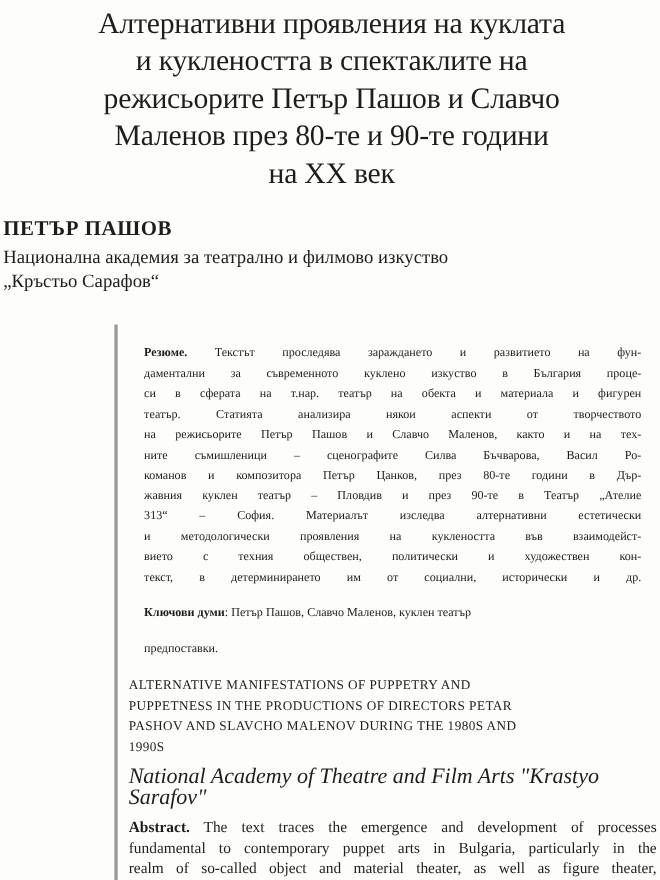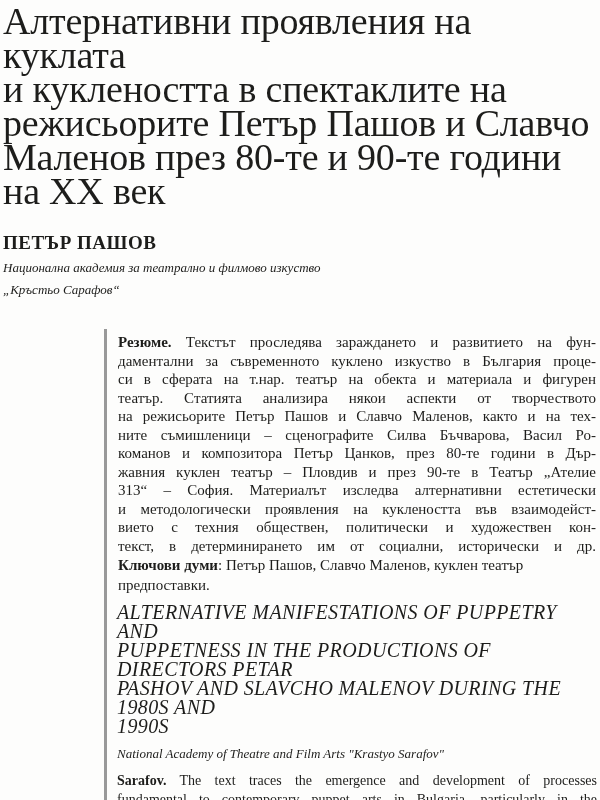--- a/index.html
+++ b/index.html
@@ -5,54 +5,54 @@
   html, body { margin: 0; padding: 0; }
   body {
     width: 600px; height: 800px; overflow: hidden;
     background: #fdfdfc; color: #1d1d1b;
     font-family: "Liberation Serif", "DejaVu Serif", serif;
     -webkit-font-smoothing: antialiased;
   }
   .page { position: relative; width: 600px; height: 800px; }
 
   h1.title-bg {
-    font-size: 38px; line-height: 34px; font-weight: normal;
-    margin: 4px 0 0 3px; white-space: pre-line; letter-spacing: -0.2px;
+    font-size: 27px; line-height: 34px; font-weight: normal;
+    margin: 4px 0 0 3px; white-space: pre-line; letter-spacing: -0.2px; text-align: center;
   }
   .author-bg {
     margin: 26px 0 0 3px; font-weight: bold;
     font-size: 19px; line-height: 18px; letter-spacing: 0.5px;
   }
   .affil-bg {
-    margin: 5px 0 0 3px; font-style: italic;
-    font-size: 13px; line-height: 22px; white-space: pre-line;
+    margin: 5px 0 0 3px; 
+    font-size: 17px; line-height: 22px; white-space: pre-line;
   }
 
   .block {
     margin: 28px 0 0 104px;
     border-left: 3px solid #999;
     padding: 3px 0 0 10px;
     width: 480px; min-height: 505px; box-sizing: content-box;
   }
   .abs {
-    font-size: 15px; line-height: 18.5px; margin: 1px;
+    font-size: 11px; line-height: 18.5px; margin: 14px;
     white-space: pre-line;
   }
   .jst { text-align: justify; text-align-last: justify; }
   .b { font-weight: bold; }
   .title-en {
-    font-size: 20px; line-height: 19px; font-weight: normal;
-    letter-spacing: 0.4px; margin: 9px 0 0 0; white-space: pre-line; font-style: italic;
+    font-size: 12px; line-height: 19px; font-weight: normal;
+    letter-spacing: 0.4px; margin: 9px 0 0 0; white-space: pre-line;
   }
   .author-en {
     font-style: italic; font-size: 15.5px; line-height: 19px;
     margin: 7px 0 0 0;
   }
   .affil-en {
-    font-style: italic; font-size: 13px; line-height: 19px;
+    font-style: italic; font-size: 20px; line-height: 19px;
     margin: 8px 0 0 0;
   }
   .abs-en {
     font-size: 14px; line-height: 19px; margin: 8px 0 0 0;
     white-space: pre-line;
   }
 </style>
 </head>
 <body>
 
@@ -86,20 +86,20 @@
     <p class="abs">предпоставки.</p>
 
     <h2 class="title-en">ALTERNATIVE MANIFESTATIONS OF PUPPETRY AND
 PUPPETNESS IN THE PRODUCTIONS OF DIRECTORS PETAR
 PASHOV AND SLAVCHO MALENOV DURING THE 1980S AND
 1990S</h2>
 
 
     <p class="affil-en">National Academy of Theatre and Film Arts "Krastyo Sarafov"</p>
 
-    <p class="abs-en jst"><span class="b">Sarafov.</span><span> The text traces the emergence and development of processes
+    <p class="abs-en jst"><span class="b">Abstract.</span><span> The text traces the emergence and development of processes
 fundamental to contemporary puppet arts in Bulgaria, particularly in the
 realm of so-called object and material theater, as well as figure theater,
 through the works of directors Petar Pashov and Slavcho Malenov,
 along with their collaborators – stage designers Silva Bachvarova, Vasil</span></p>
   </section>
 
 </div>
 
 </body></html>

